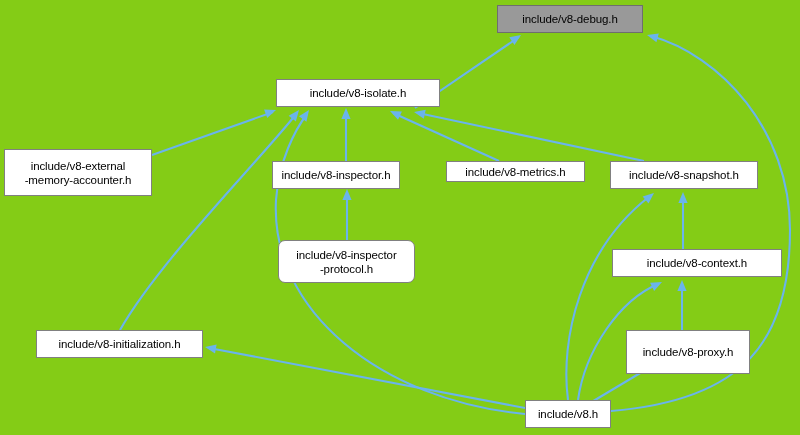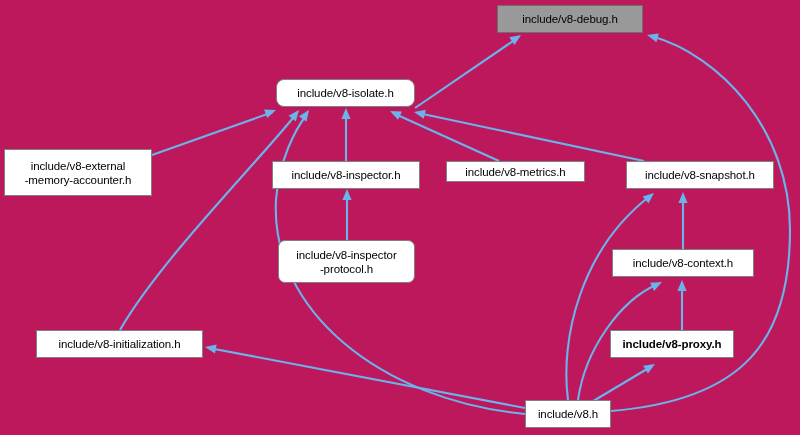--- a/index.html
+++ b/index.html
@@ -46,21 +46,21 @@
   }
   .node-label {
     display: block;
     width: 100%;
     white-space: pre-line;
   }
 </style>
 </head>
 <body>
 
-<div id="graph-root" style="background: #be185d;">
+<div id="graph-root" style="background: #84cc16;">
   <svg id="edge-layer" width="800" height="435" viewBox="0 0 800 435" xmlns="http://www.w3.org/2000/svg">
       <path d="M 415 108 L 519 37" fill="none" stroke="#6ab4ec" stroke-width="2.1"></path>
       <polygon points="0,0 -11,4.6 -11,-4.6" fill="#6ab4ec" transform="translate(521,35) rotate(-34)"></polygon>
       <path d="M 611 411 C 745 400 790 340 790 230 C 790 130 720 55 651 36" fill="none" stroke="#6ab4ec" stroke-width="2.1"></path>
       <polygon points="0,0 -11,4.6 -11,-4.6" fill="#6ab4ec" transform="translate(647,35) rotate(-165)"></polygon>
       <path d="M 152 155 L 273 112" fill="none" stroke="#6ab4ec" stroke-width="2.1"></path>
       <polygon points="0,0 -11,4.6 -11,-4.6" fill="#6ab4ec" transform="translate(276,110) rotate(-20)"></polygon>
       <path d="M 120 330 C 160 260 260 160 297 113" fill="none" stroke="#6ab4ec" stroke-width="2.1"></path>
       <polygon points="0,0 -11,4.6 -11,-4.6" fill="#6ab4ec" transform="translate(299,110) rotate(-52)"></polygon>
       <path d="M 525 414 C 380 400 270 310 276 200 C 279 160 295 130 307 114" fill="none" stroke="#6ab4ec" stroke-width="2.1"></path>
@@ -80,25 +80,25 @@
       <path d="M 578 400 C 585 350 620 300 658 284" fill="none" stroke="#6ab4ec" stroke-width="2.1"></path>
       <polygon points="0,0 -11,4.6 -11,-4.6" fill="#6ab4ec" transform="translate(662,282) rotate(-26)"></polygon>
       <path d="M 682 330 L 682 284" fill="none" stroke="#6ab4ec" stroke-width="2.1"></path>
       <polygon points="0,0 -11,4.6 -11,-4.6" fill="#6ab4ec" transform="translate(682,280) rotate(-90)"></polygon>
       <path d="M 590 403 L 652 366" fill="none" stroke="#6ab4ec" stroke-width="2.1"></path>
       <polygon points="0,0 -11,4.6 -11,-4.6" fill="#6ab4ec" transform="translate(655,364) rotate(-31)"></polygon>
       <path d="M 525 408 L 209 348" fill="none" stroke="#6ab4ec" stroke-width="2.1"></path>
       <polygon points="0,0 -11,4.6 -11,-4.6" fill="#6ab4ec" transform="translate(205,347) rotate(190)"></polygon>
     </svg>
 <div class="node current" style="left: 497px; top: 5px; width: 146px; height: 28px;"><span class="node-label">include/v8-debug.h</span></div>
-    <div class="node" style="left: 276px; top: 79px; width: 139px; height: 28px; border-radius: 8px;"><span class="node-label">include/v8-isolate.h</span></div>
+    <div class="node" style="left: 276px; top: 79px; width: 164px; height: 28px;"><span class="node-label">include/v8-isolate.h</span></div>
     <div class="node" style="left: 4px; top: 149px; width: 148px; height: 47px;"><span class="node-label">include/v8-external
 -memory-accounter.h</span></div>
-    <div class="node" style="left: 272px; top: 161px; width: 148px; height: 28px;"><span class="node-label">include/v8-inspector.h</span></div>
+    <div class="node" style="left: 272px; top: 161px; width: 128px; height: 28px;"><span class="node-label">include/v8-inspector.h</span></div>
     <div class="node" style="left: 446px; top: 161px; width: 139px; height: 21px;"><span class="node-label">include/v8-metrics.h</span></div>
-    <div class="node" style="left: 626px; top: 161px; width: 148px; height: 28px;"><span class="node-label">include/v8-snapshot.h</span></div>
+    <div class="node" style="left: 610px; top: 161px; width: 148px; height: 28px;"><span class="node-label">include/v8-snapshot.h</span></div>
     <div class="node" style="left: 278px; top: 240px; width: 137px; height: 43px; border-radius: 7px;"><span class="node-label">include/v8-inspector
 -protocol.h</span></div>
-    <div class="node" style="left: 612px; top: 249px; width: 142px; height: 28px;"><span class="node-label">include/v8-context.h</span></div>
+    <div class="node" style="left: 612px; top: 249px; width: 170px; height: 28px;"><span class="node-label">include/v8-context.h</span></div>
     <div class="node" style="left: 36px; top: 330px; width: 167px; height: 28px;"><span class="node-label">include/v8-initialization.h</span></div>
-    <div class="node" style="left: 610px; top: 330px; width: 124px; height: 28px; font-weight: bold;"><span class="node-label">include/v8-proxy.h</span></div>
+    <div class="node" style="left: 626px; top: 330px; width: 124px; height: 44px;"><span class="node-label">include/v8-proxy.h</span></div>
     <div class="node" style="left: 525px; top: 400px; width: 86px; height: 28px; justify-content: flex-end;"><span class="node-label">include/v8.h</span></div>
   </div>
 
 </body></html>

